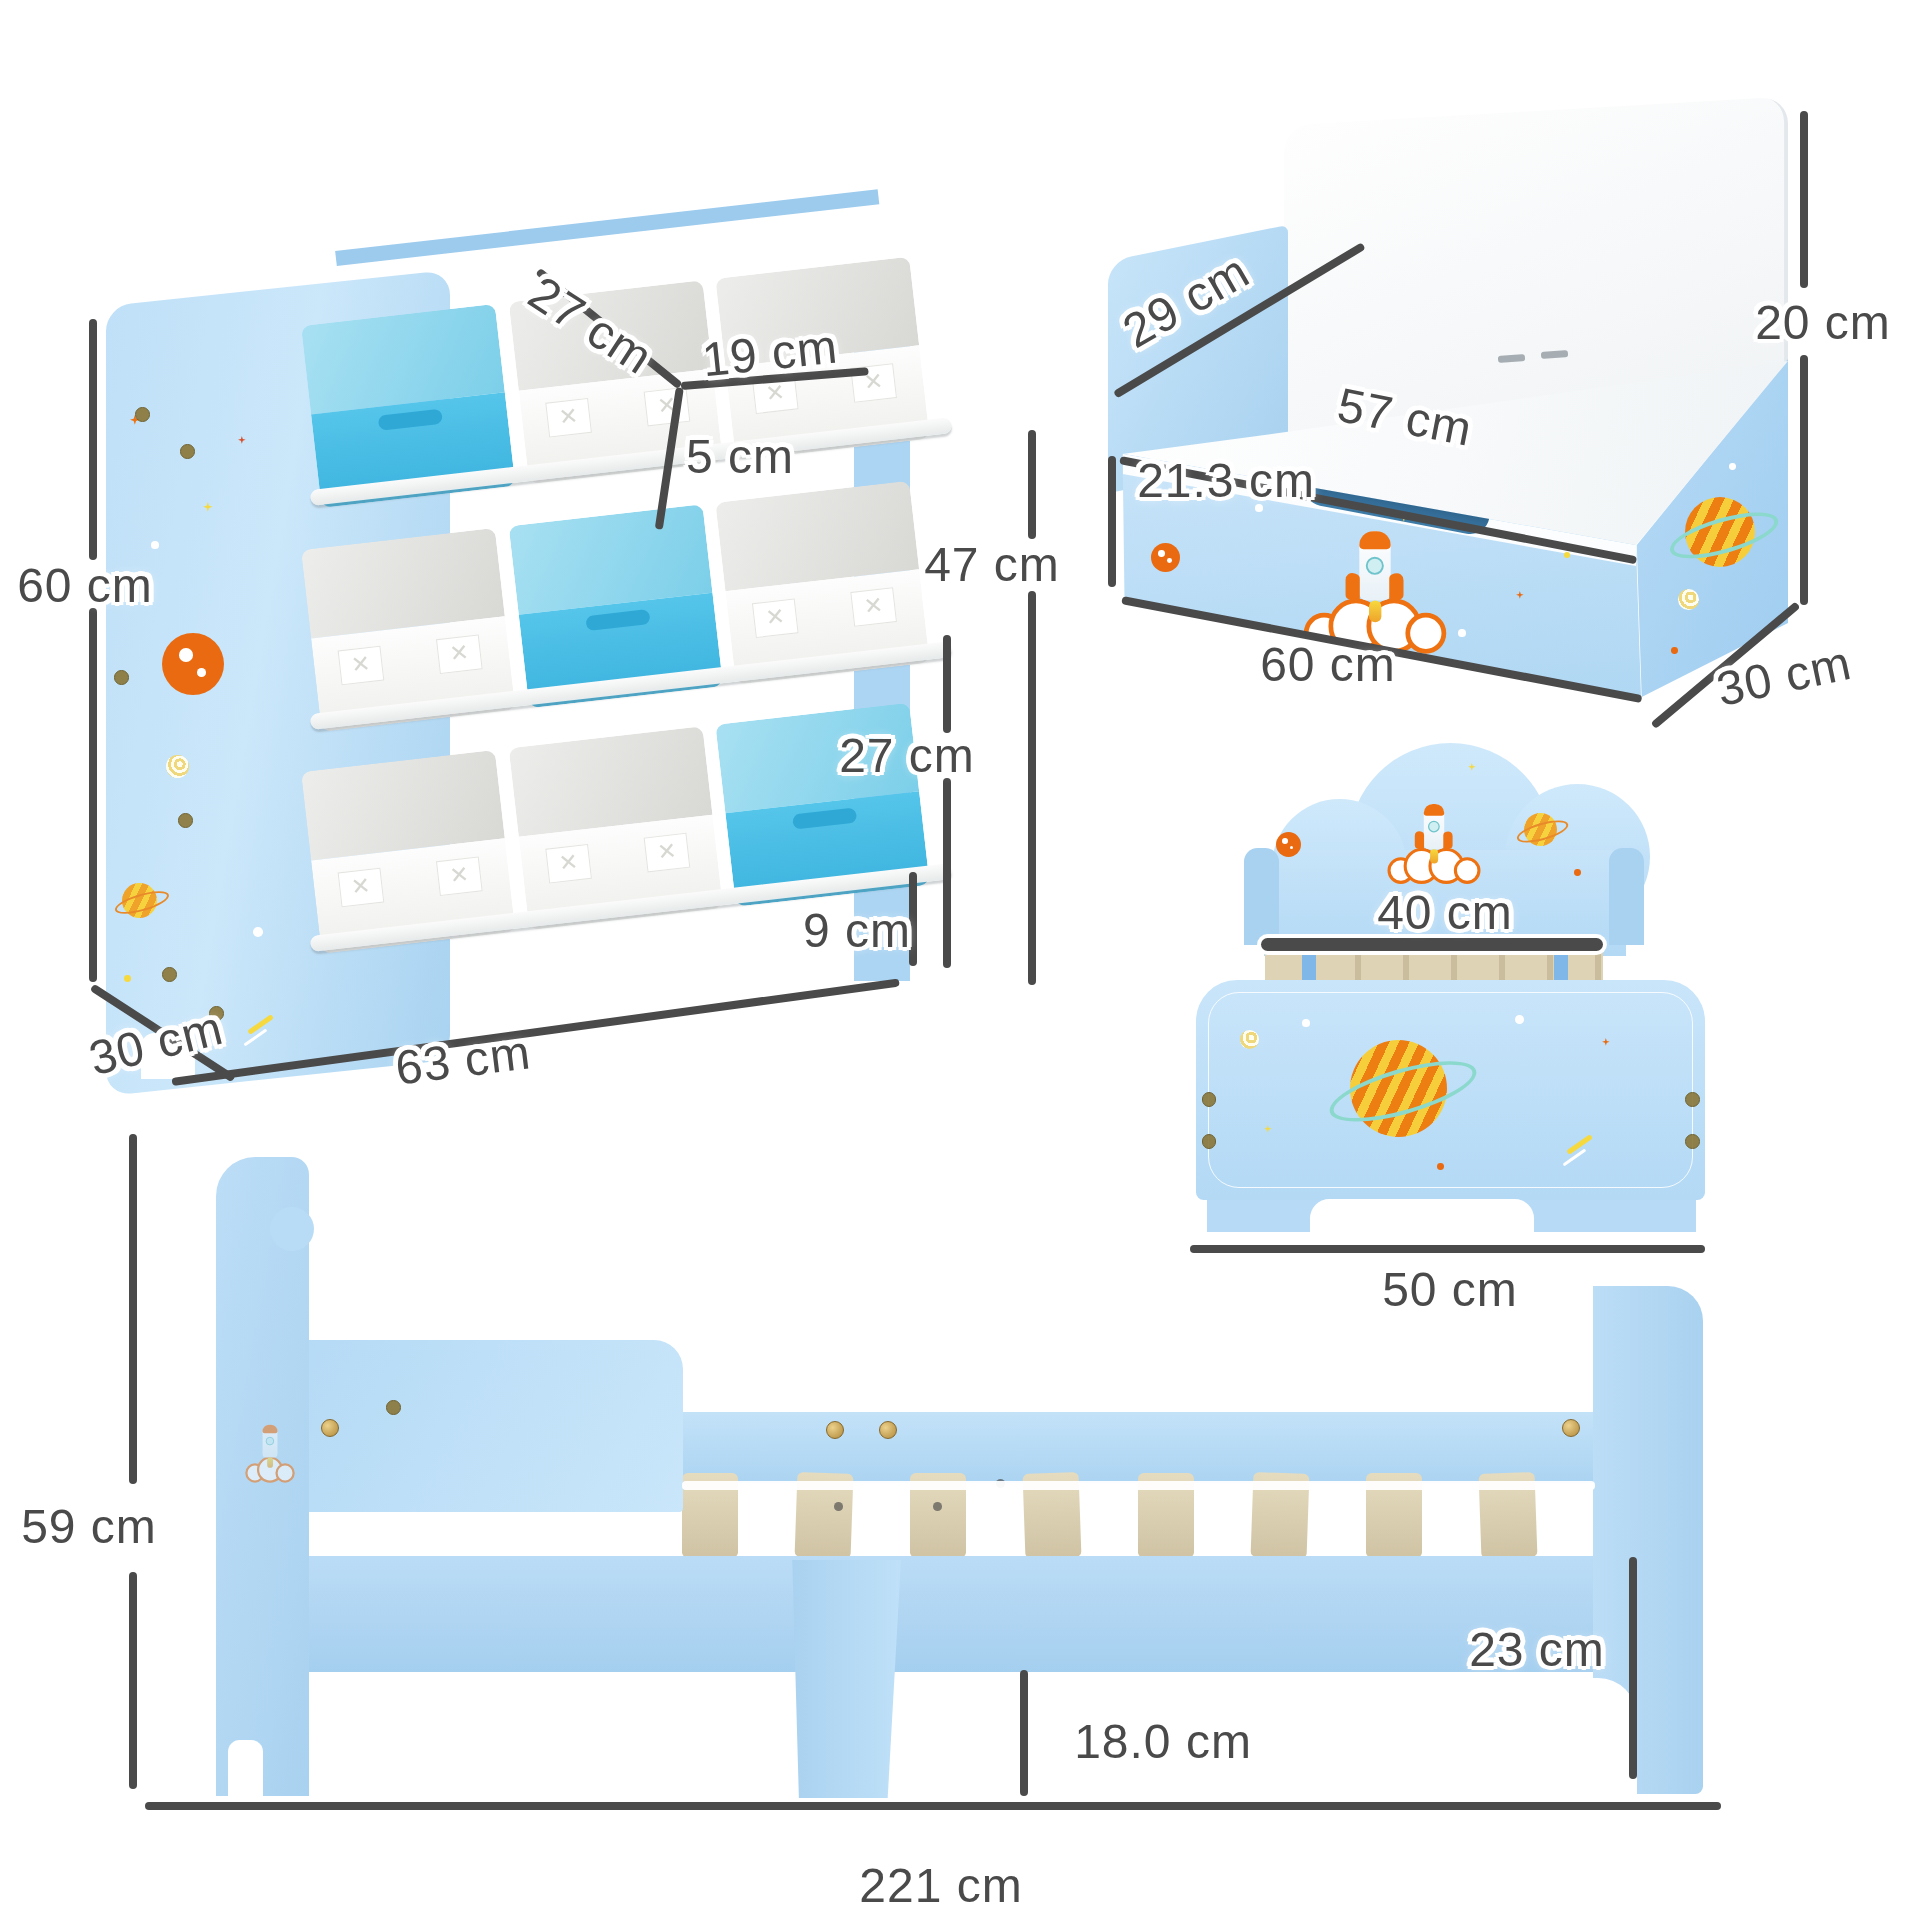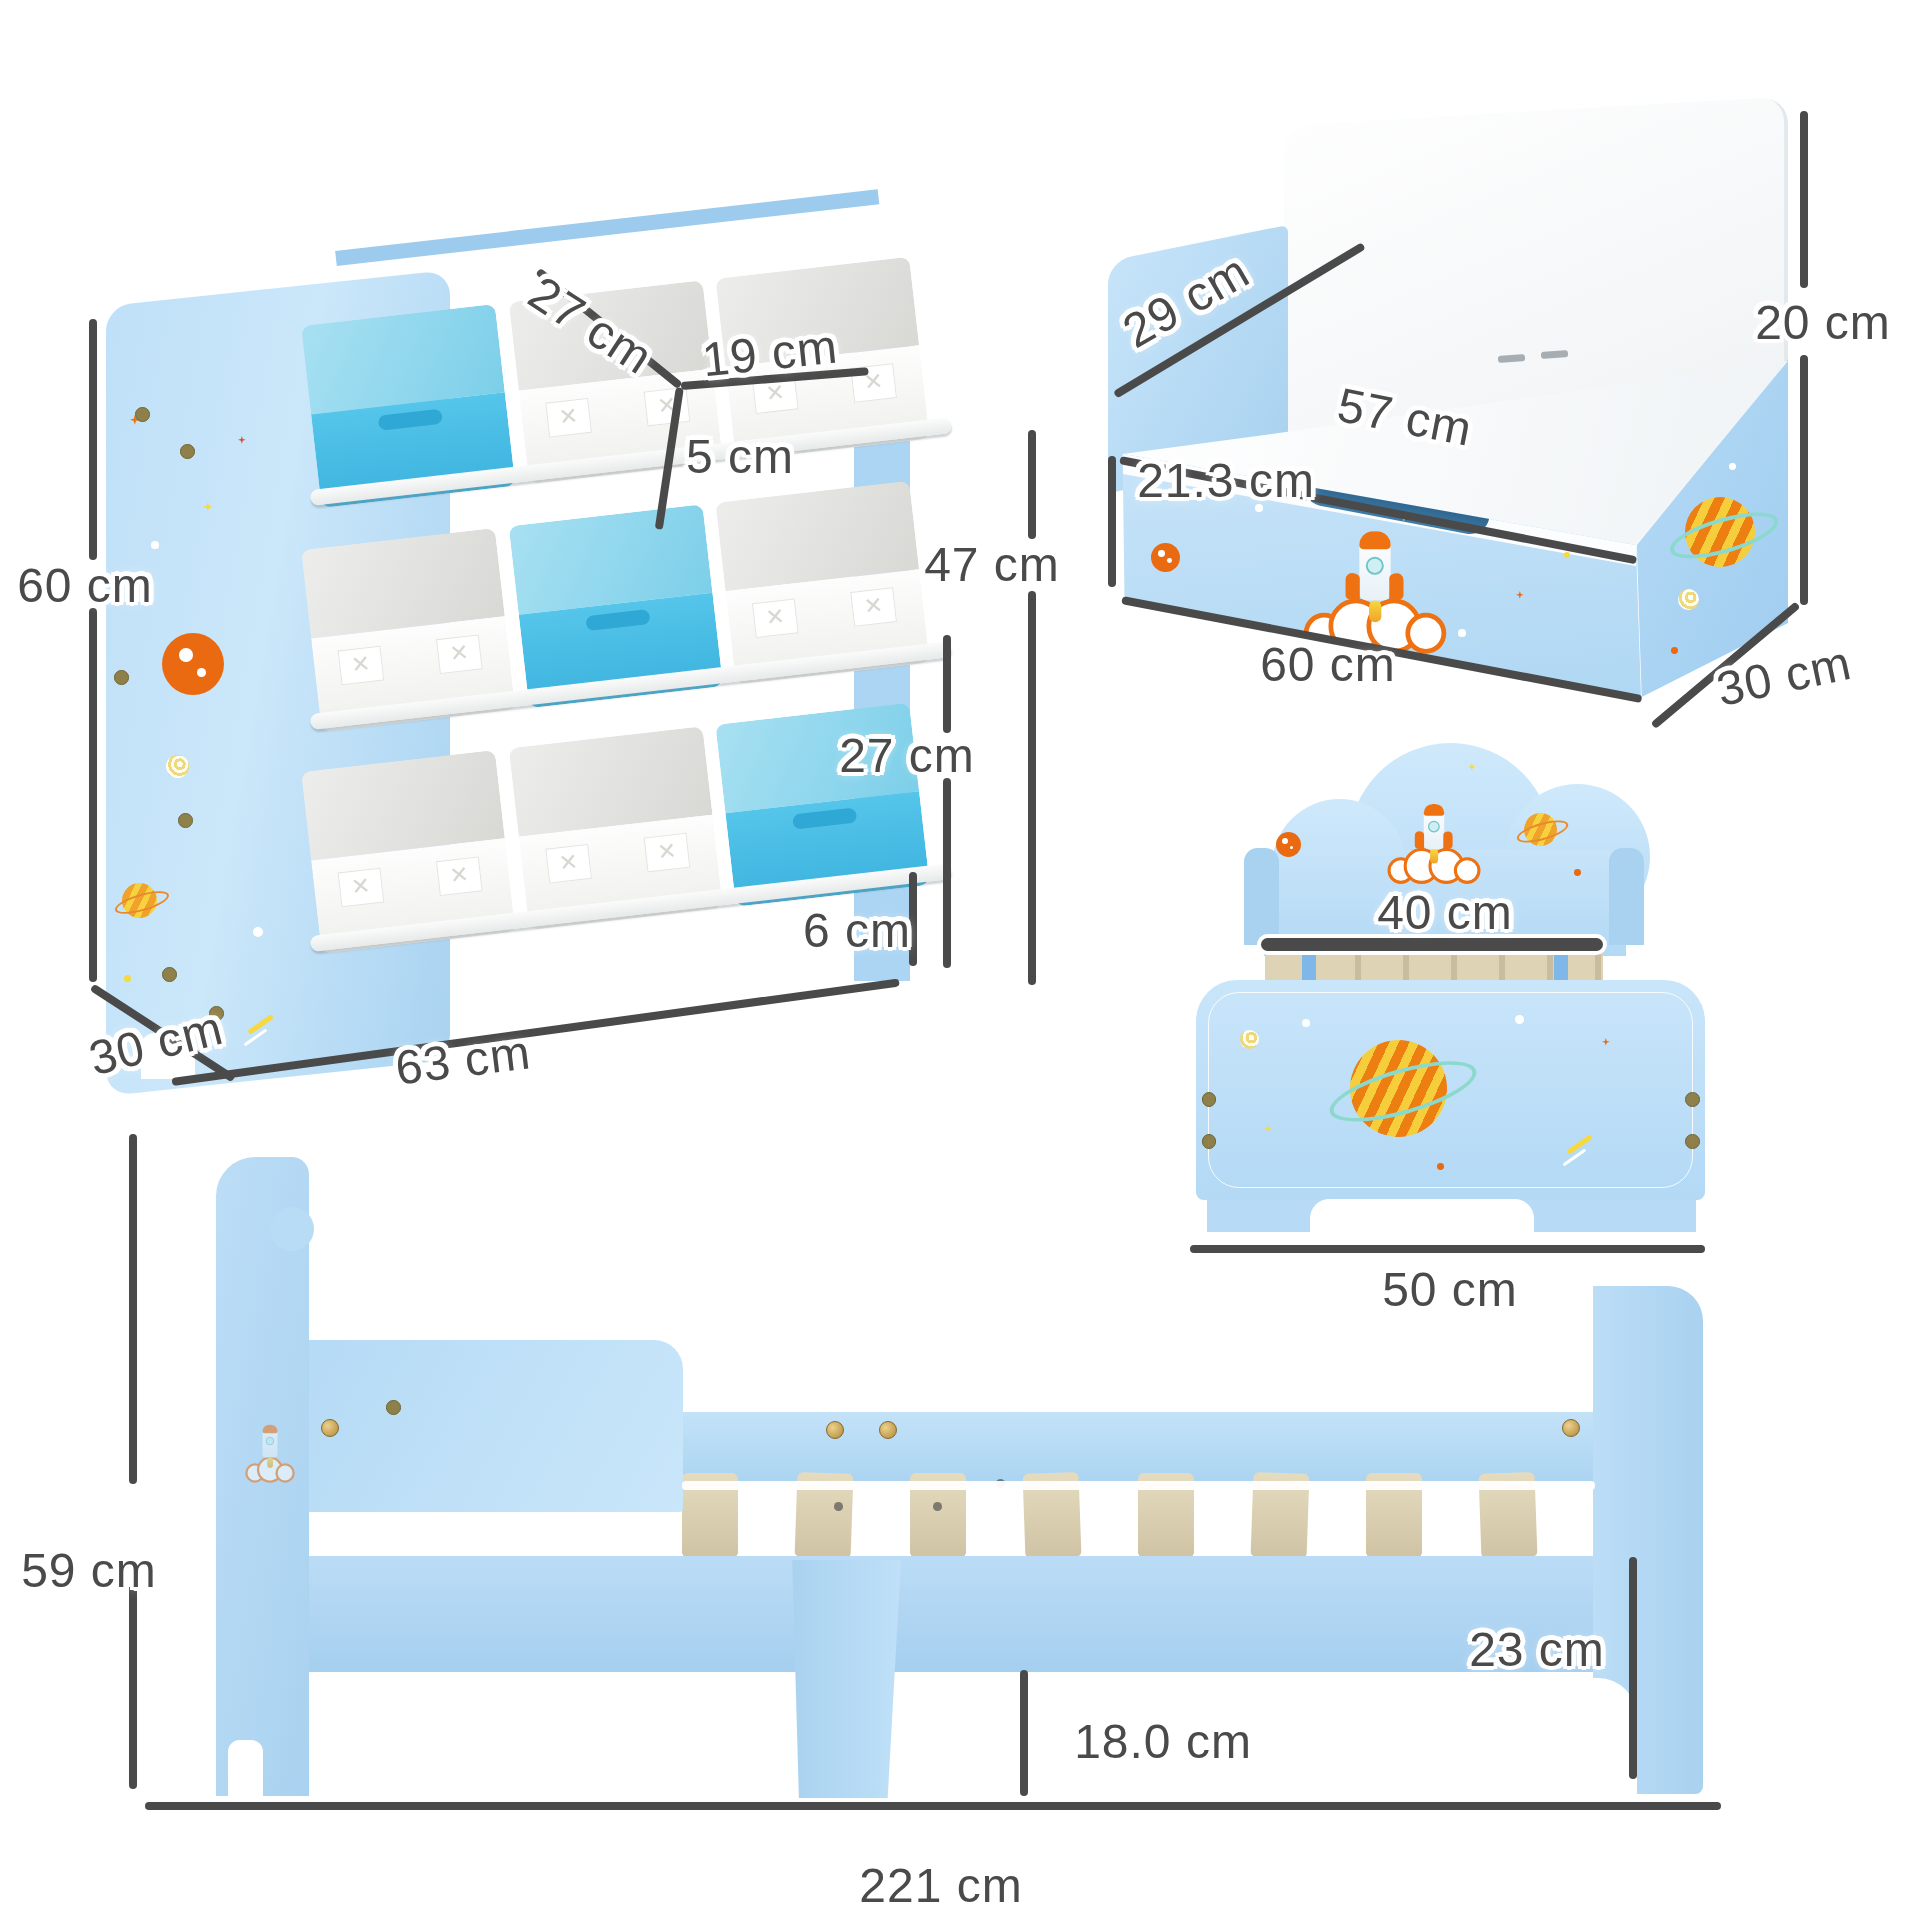--- a/index.html
+++ b/index.html
@@ -398,29 +398,29 @@
   <div class="vline" style="left:1629px;top:1557px;height:222px"></div>
   <div class="vline" style="left:1020px;top:1670px;height:126px"></div>
   <div class="hline" style="left:145px;top:1802px;width:1576px"></div>
 
   <div class="dim-label" style="left:591px;top:325px;--r:33deg">27 cm</div>
   <div class="dim-label" style="left:770px;top:353px;--r:-6deg">19 cm</div>
   <div class="dim-label" style="left:740px;top:456px">5 cm</div>
   <div class="dim-label" style="left:85px;top:585px">60 cm</div>
   <div class="dim-label" style="left:992px;top:564px">47 cm</div>
   <div class="dim-label" style="left:907px;top:755px">27 cm</div>
-  <div class="dim-label" style="left:857px;top:930px">6 cm</div>
+  <div class="dim-label" style="left:857px;top:930px">9 cm</div>
   <div class="dim-label" style="left:156px;top:1043px;--r:-14deg">30 cm</div>
   <div class="dim-label" style="left:463px;top:1060px;--r:-7deg">63 cm</div>
   <div class="dim-label" style="left:1186px;top:301px;--r:-30deg">29 cm</div>
   <div class="dim-label" style="left:1405px;top:417px;--r:11deg">57 cm</div>
   <div class="dim-label" style="left:1823px;top:322px">20 cm</div>
   <div class="dim-label" style="left:1226px;top:480px">21.3 cm</div>
   <div class="dim-label" style="left:1328px;top:664px">60 cm</div>
   <div class="dim-label" style="left:1784px;top:676px;--r:-12deg">30 cm</div>
   <div class="dim-label" style="left:1445px;top:912px">40 cm</div>
   <div class="dim-label" style="left:1450px;top:1289px">50 cm</div>
-  <div class="dim-label" style="left:89px;top:1570px">59 cm</div>
+  <div class="dim-label" style="left:89px;top:1526px">59 cm</div>
   <div class="dim-label" style="left:1537px;top:1649px">23 cm</div>
   <div class="dim-label" style="left:1163px;top:1741px">18.0 cm</div>
   <div class="dim-label" style="left:941px;top:1885px">221 cm</div>
 </div>
 
 
 </body></html>

